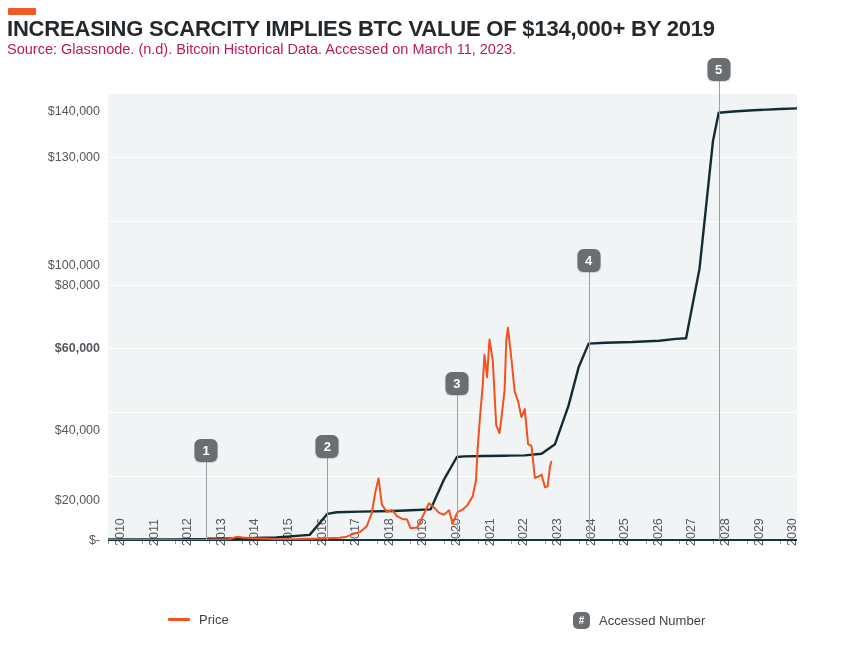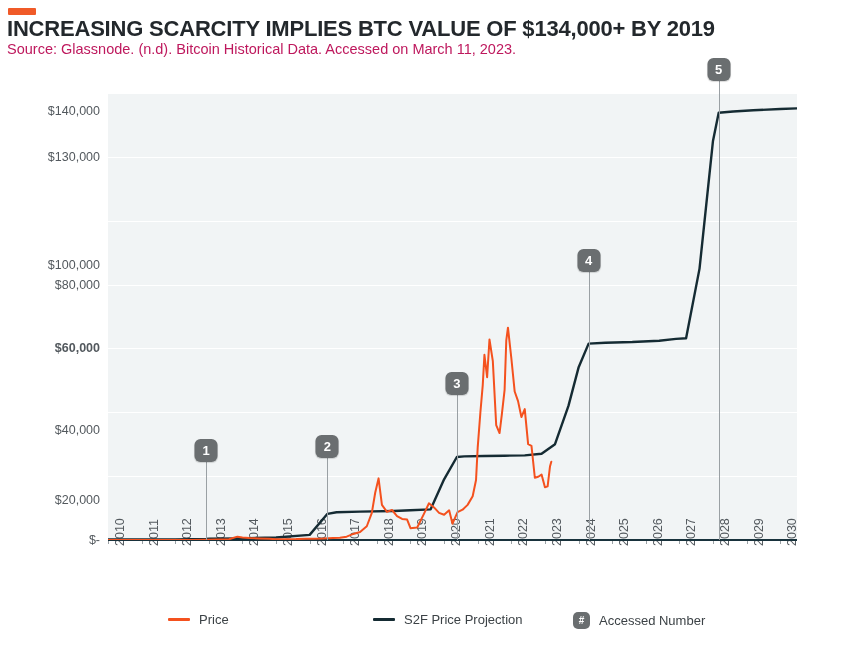--- a/index.html
+++ b/index.html
@@ -172,21 +172,17 @@
       <div class="halving-line" style="left: 718.689px; top: 69.8786px; height: 470.121px;"></div>
       <div class="halving-badge" style="left: 718.689px; top: 57.8786px;">5</div>
     </div>
 </div>
 
 <div class="legend" id="legend">
     <div class="legend-item" style="left: 60px; top: 4px;">
       <span class="legend-swatch" style="background: rgb(244, 81, 30);"></span>
       <span>Price</span>
     </div>
-    <div class="legend-item" style="left: 265px; top: 4px;">
-      <span class="legend-swatch" style="background: rgb(21, 43, 51);"></span>
-      <span>S2F Price Projection</span>
-    </div>
     <div class="legend-item" style="left: 465px; top: 4px;">
       <span class="legend-badge" style="background: rgb(106, 110, 112);">#</span>
       <span>Accessed Number</span>
     </div>
   </div>
 
 </body></html>

